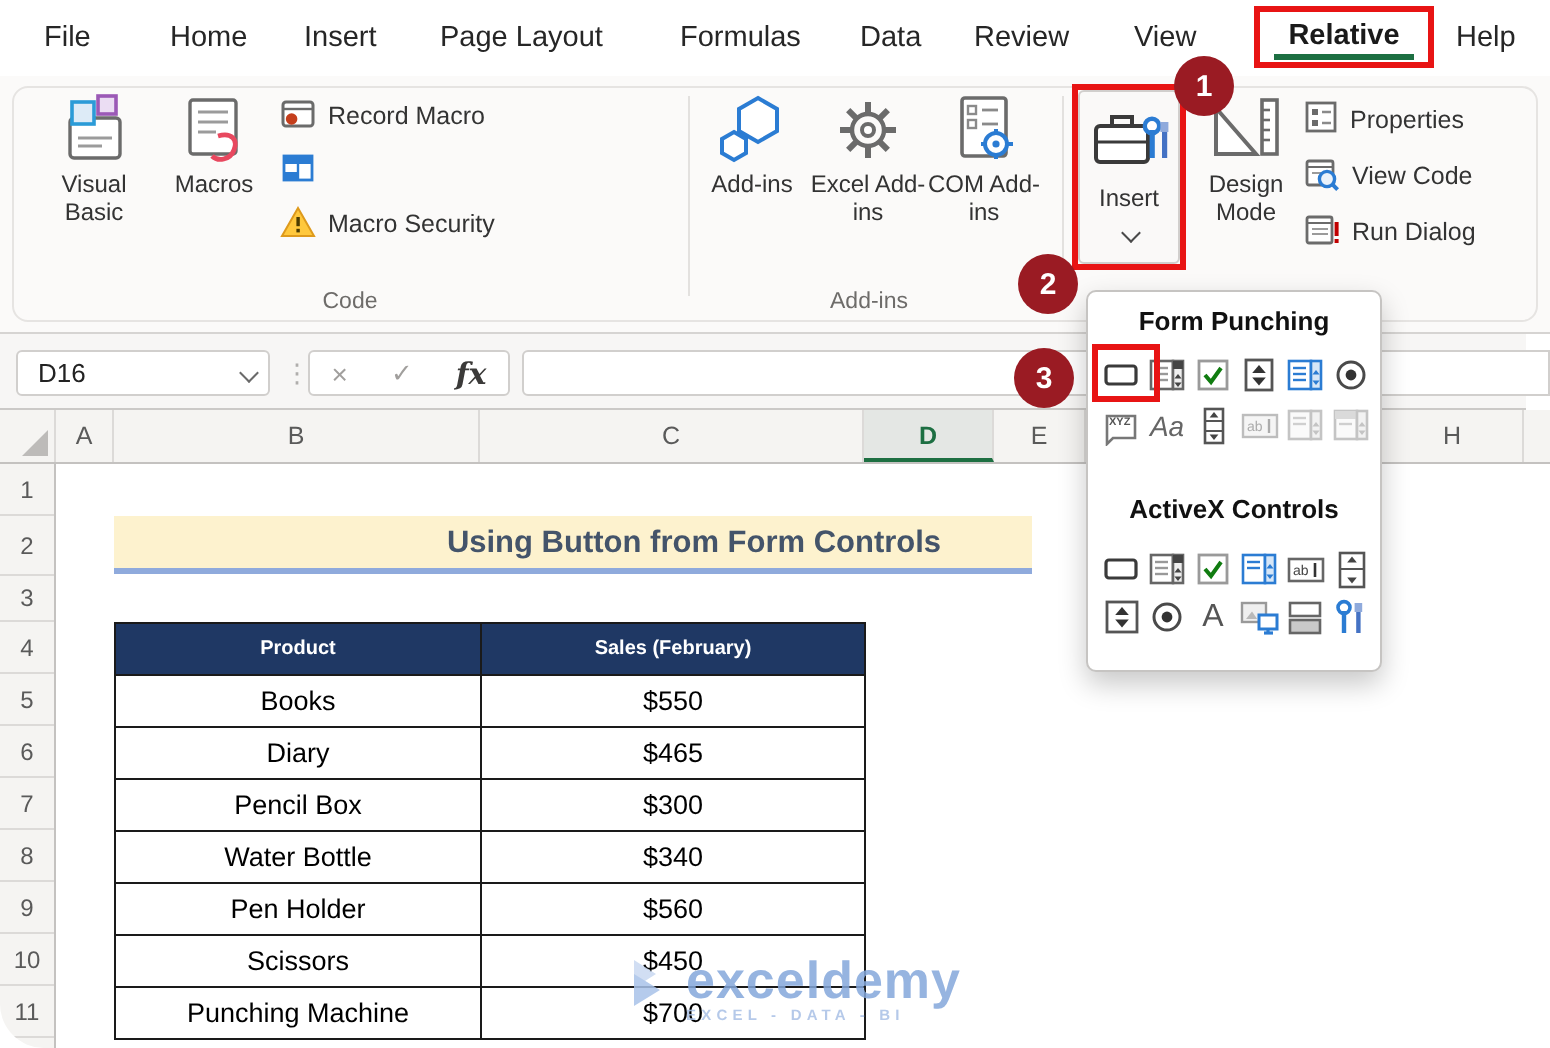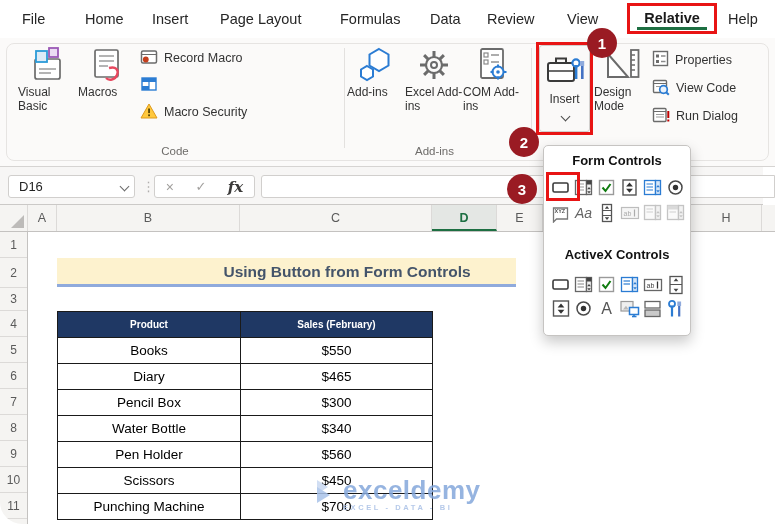--- a/index.html
+++ b/index.html
@@ -10,21 +10,21 @@
   .tabbar { position:absolute; top:0; left:0; width:775px; height:38px; background:#fff; }
   .tab { position:absolute; top:0; height:38px; line-height:38px; font-size:14.5px; color:#262626; white-space:nowrap; }
   .tab-active-box { position:absolute; left:627px; top:3px; width:90px; height:31px; border:3px solid #E81414;
     text-align:center; line-height:24px; font-weight:700; font-size:14.5px; color:#1a1a1a; background:#fff; }
   .tab-active-box::after { content:""; position:absolute; left:8%; right:8%; bottom:1px; height:3px; background:#1D6F42; }
 
   
   .ribbon { position:absolute; top:38px; left:0; width:775px; height:129px; background:#FBFAF9; border-bottom:1px solid #D6D4D2; }
   .ribbon-panel { position:absolute; left:6px; top:5px; width:763px; height:118px; border:1px solid #E6E4E2; border-radius:8px; }
   .vsep { position:absolute; top:10px; height:100px; width:1px; background:#E3E1DF; }
-  .bigbtn { position:absolute; width:58px; font-size:12px; color:#333; cursor:default; }
+  .bigbtn { position:absolute; width:58px; text-align:center; font-size:12px; color:#333; cursor:default; }
   .bigbtn .bicon { height:42px; display:flex; align-items:center; justify-content:center; }
   .bigbtn .blabel { line-height:13.5px; }
   .smallbtn { position:absolute; display:flex; align-items:center; gap:6px; font-size:12.5px; color:#333; height:20px; white-space:nowrap; }
   .grouplabel { position:absolute; top:107px; font-size:11.5px; color:#6E6C6A; text-align:center; }
   .insert-box { position:absolute; left:536px; top:4px; width:57px; height:93px; border:3px solid #E81414; background:#FAF9F8; }
   .insert-inner { position:absolute; inset:0; border:1px solid #D1CFCD; border-radius:3px; display:flex; flex-direction:column; align-items:center; }
   .chev { width:8px; height:8px; position:relative; }
   .chev::before { content:""; position:absolute; left:1px; top:0; width:6px; height:6px; border-right:1.6px solid #4a4a4a; border-bottom:1.6px solid #4a4a4a; transform:rotate(45deg); }
 
   
@@ -371,21 +371,21 @@
         <polygon points="9,9 22,17 9,25" fill="#A9C3E9"></polygon>
       </svg>
     </span>
     <span>
       <div class="wm-text">exceldemy</div>
       <div class="wm-tag">EXCEL - DATA - BI</div>
     </span>
   </div>
 
   <div class="popup">
-    <div class="popup-title" style="top:7px;">Form Controls</div>
+    <div class="popup-title" style="top:7px;">Form Punching</div>
 
     <span class="icell" style="left:6px;  top:31px;">
       <svg width="20" height="20">
           <rect x="2" y="5" width="15" height="9" rx="1.5" fill="#fff" stroke="#3A3A3A" stroke-width="1.6"></rect>
         </svg>
     </span>
     <span class="icell" style="left:29px; top:31px;">
       <svg width="20" height="20">
         <rect x="1.5" y="2.5" width="11" height="14" fill="#fff" stroke="#666" stroke-width="1.3"></rect>
         <line x1="3.5" y1="6" x2="10" y2="6" stroke="#999" stroke-width="1.2"></line>

